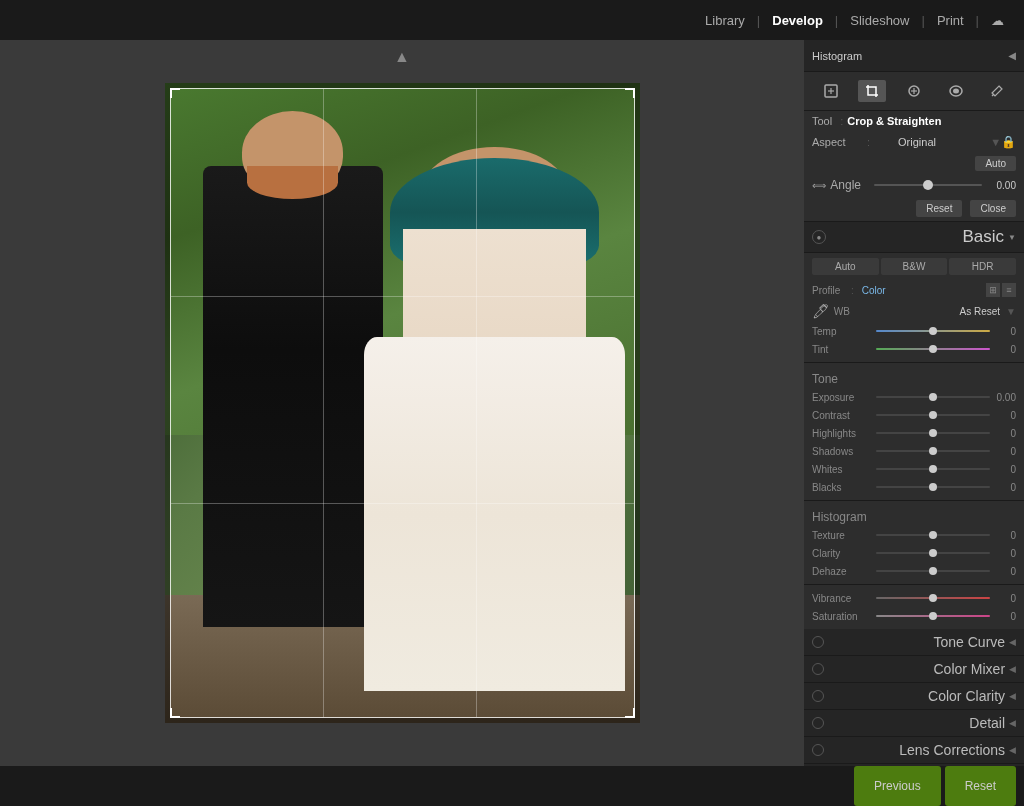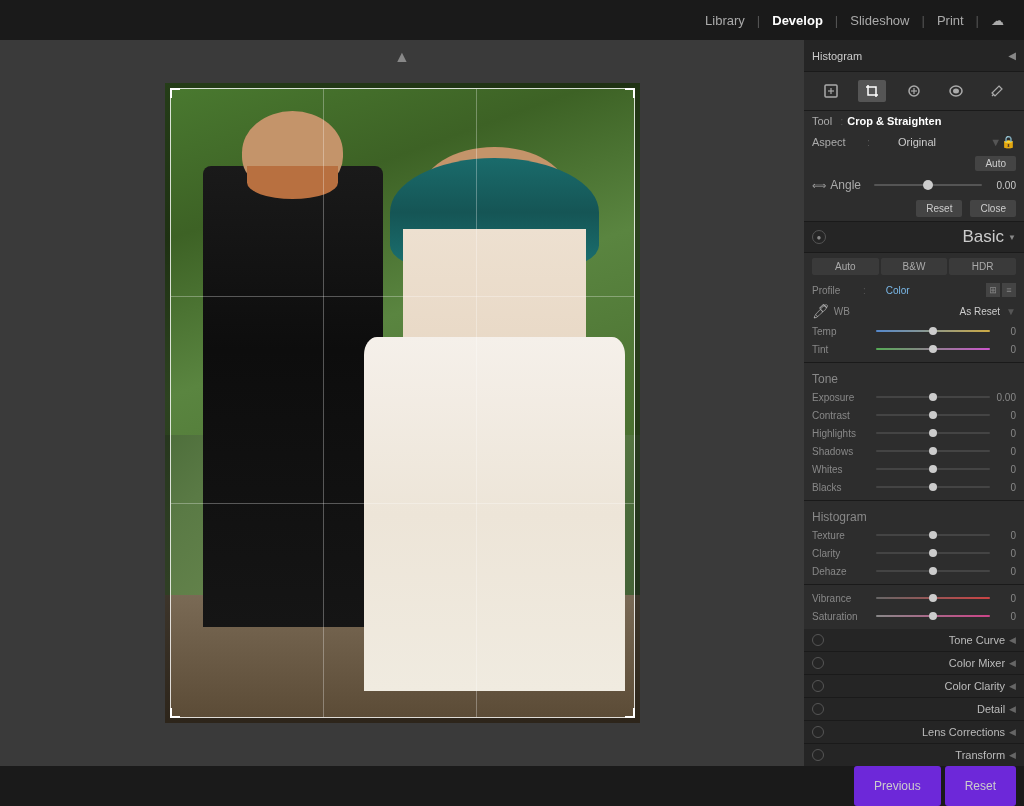--- a/index.html
+++ b/index.html
@@ -499,21 +499,21 @@
       font-size: 10px;
       cursor: pointer;
       border-radius: 2px;
     }
 
     
     .profile-row {
       display: flex;
       align-items: center;
       padding: 3px 8px;
-      gap: 16px;
+      gap: 4px;
     }
     .profile-label {
       color: #888;
       font-size: 10px;
       width: 35px;
     }
     .profile-value {
       color: #7ab8e8;
       font-size: 10px;
       cursor: pointer;
@@ -641,42 +641,42 @@
       border-radius: 50%;
       border: 1px solid #555;
       margin-right: 6px;
       display: flex;
       align-items: center;
       justify-content: center;
     }
     .collapsed-section .name {
       flex: 1;
       color: #bbb;
-      font-size: 11px;
+      font-size: 14px;
       text-align: right;
     }
     .collapsed-section .arrow {
       color: #666;
       font-size: 9px;
       margin-left: 4px;
     }
 
     
     #bottom-bar {
       height: 40px;
       background: #1a1a1a;
       display: flex;
       align-items: center;
       justify-content: flex-end;
       padding: 0 8px;
       gap: 4px;
       flex-shrink: 0;
     }
     .bottom-btn {
-      background: #6d28d9;
+      background: #4d7c0f;
       color: #ccc;
       border: none;
       padding: 13px 20px;
       font-size: 12px;
       cursor: pointer;
       border-radius: 3px;
     }
 
     
     #top-arrow {

